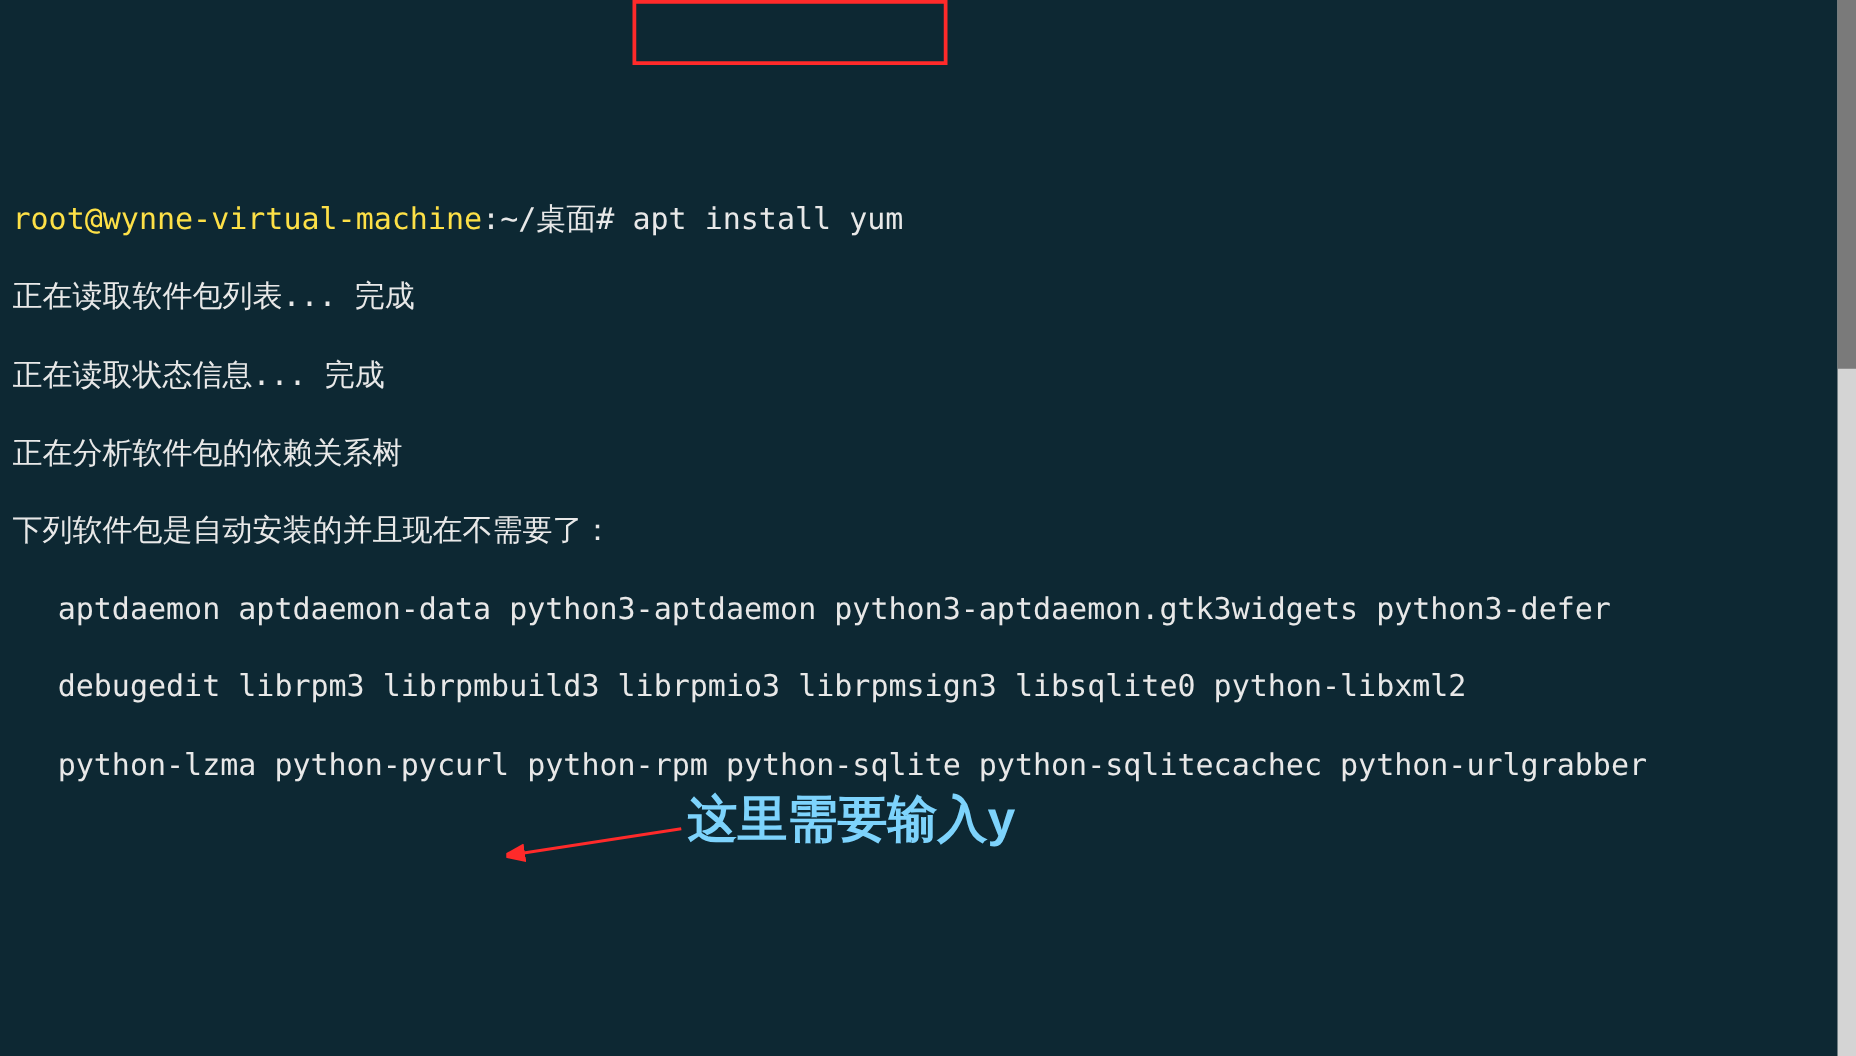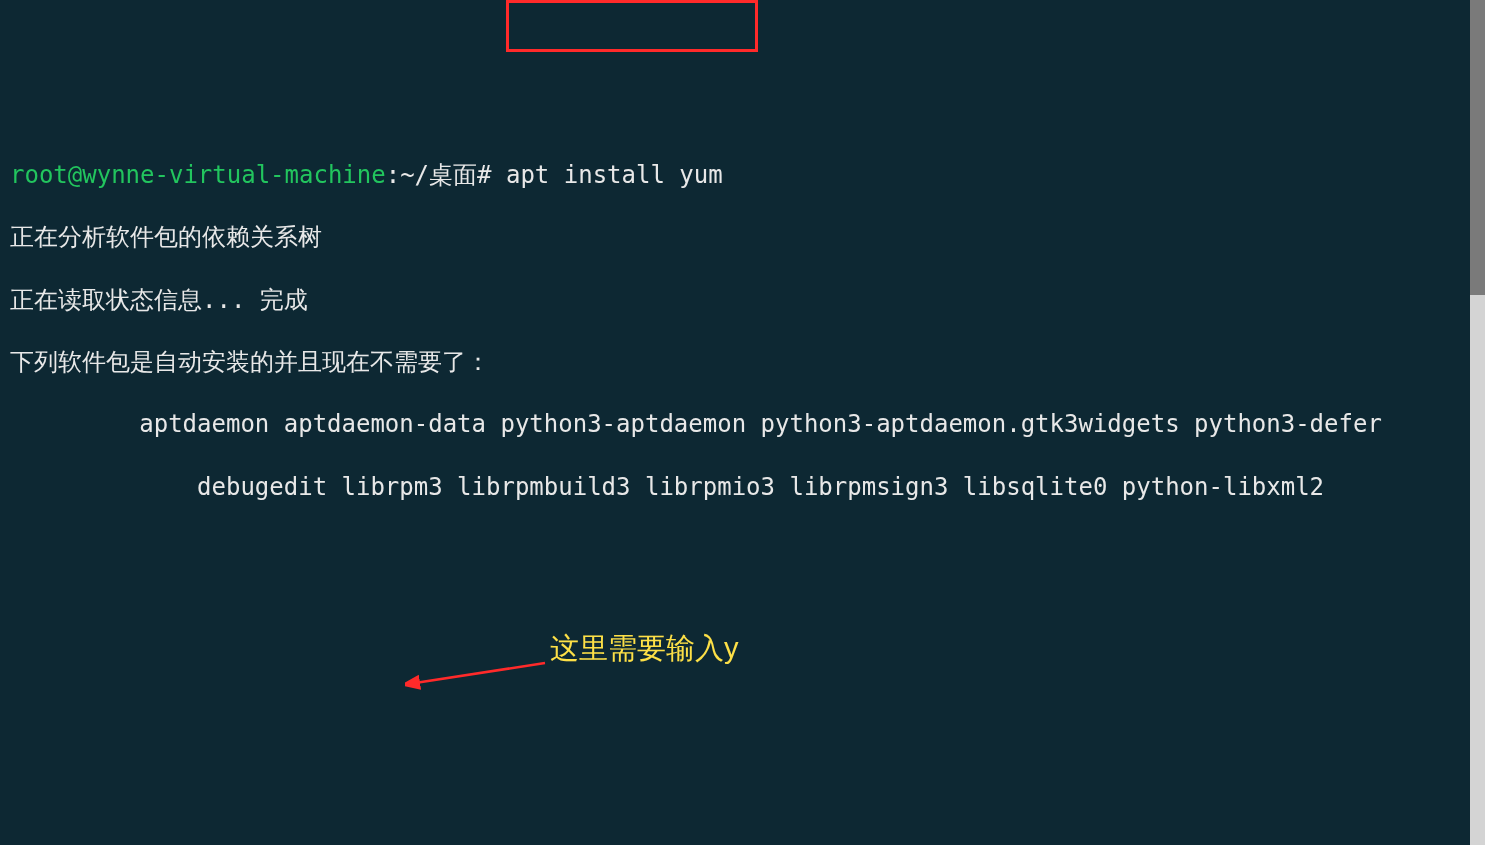--- a/index.html
+++ b/index.html
@@ -10,33 +10,33 @@
       font-size: 24px;
       line-height: 1.3;
       width: 1485px;
       height: 845px;
       overflow: hidden;
       position: relative;
       padding: 4px 10px;
       white-space: pre;
     }
     .terminal-line { white-space: pre; }
-    .indent { padding-left: 2.5ch; text-align: center; }
-    .prompt-user { color: #22c55e; }
+    .indent { padding-left: 2.5ch; }
+    .prompt-user { color: #fde047; }
     .highlight-box {
       position: absolute;
       border: 3px solid #ff2a2a;
       pointer-events: none;
     }
     .box1 { top: 0px; left: 506px; width: 252px; height: 52px; }
     .annotation {
       position: absolute;
-      color: #fde047;
-      font-size: 29px;
-      font-weight: 400;
+      color: #7dd3fc;
+      font-size: 40px;
+      font-weight: 700;
       white-space: nowrap;
       font-family: 'Microsoft YaHei', sans-serif;
     }
     .ann1 { top: 630px; left: 550px; }
     .arrow-svg {
       position: absolute;
       pointer-events: none;
     }
     .scrollbar-track {
       position: absolute;
@@ -55,25 +55,27 @@
       background: #7a7a7a;
     }
   </style>
 </head>
 <body>
 
 
 
 <div>
 <div class="terminal-line"><span class="prompt-user">root@wynne-virtual-machine</span><span>:~/桌面# </span><span>apt install yum</span></div>
+<div class="terminal-line">正在读取软件包列表... 完成</div>
+<div class="terminal-line">正在读取状态信息... 完成</div>
 <div class="terminal-line">正在分析软件包的依赖关系树</div>
-<div class="terminal-line">正在读取状态信息... 完成</div>
 <div class="terminal-line">下列软件包是自动安装的并且现在不需要了：</div>
 <div class="terminal-line indent">aptdaemon aptdaemon-data python3-aptdaemon python3-aptdaemon.gtk3widgets python3-defer</div>
 <div class="terminal-line indent">debugedit librpm3 librpmbuild3 librpmio3 librpmsign3 libsqlite0 python-libxml2</div>
+<div class="terminal-line indent">python-lzma python-pycurl python-rpm python-sqlite python-sqlitecachec python-urlgrabber</div>
 
 
 
 
 
 
 
 
 
 

